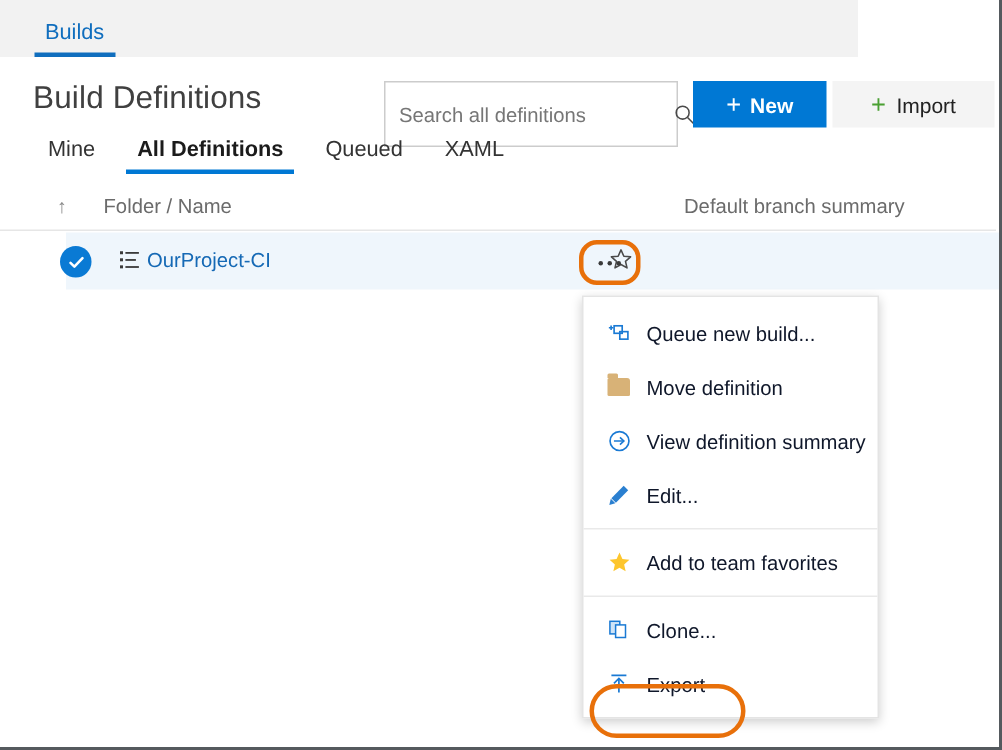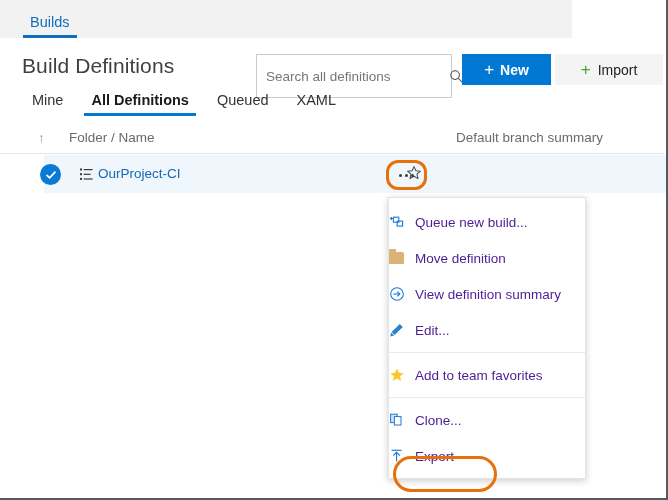--- a/index.html
+++ b/index.html
@@ -285,22 +285,23 @@
     box-sizing: border-box;
     padding: 6px 0 4px 0;
     z-index: 5;
   }
   .ctx-item {
     display: flex;
     align-items: center;
     height: 36px;
     cursor: pointer;
     font-size: 13.5px;
-    color: #4c1d95;
-    box-sizing: border-box;
+    color: #0f172a;
+    box-sizing: border-box;
+    margin-left: 16px;
   }
   .ctx-ico {
     width: 26px;
     min-width: 26px;
     display: flex;
     align-items: center;
     justify-content: flex-start;
   }
   .ctx-sep {
     height: 1px;

